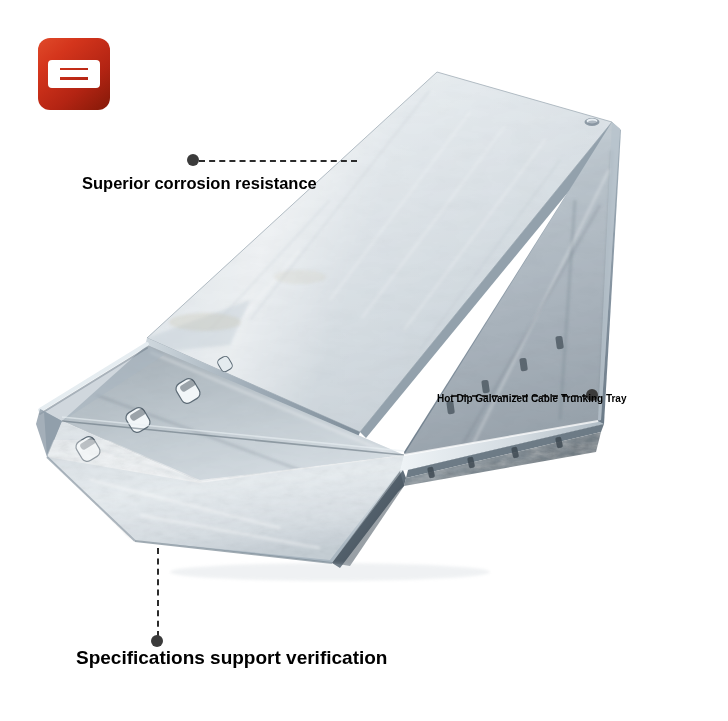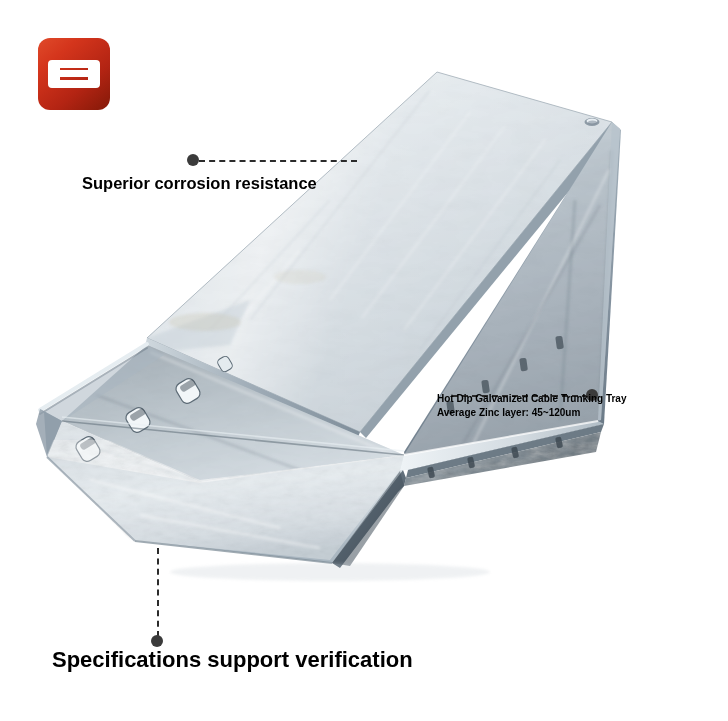--- a/index.html
+++ b/index.html
@@ -47,21 +47,21 @@
   
   #co-right{left:0;top:0;}
   #co-right .dot{left:586px;top:389px;}
   #co-right .lead{left:452px;top:395px;width:136px;}
   #co-right .txt{left:437px;top:392px;font-size:10px;}
 
   
   #co-bottom{left:0;top:0;}
   #co-bottom .dot{left:151px;top:635px;}
   #co-bottom .lead-v{left:157px;top:548px;height:89px;}
-  #co-bottom .txt{left:52px;top:645px;font-size:22px;}
+  #co-bottom .txt{left:76px;top:645px;font-size:19px;}
 </style>
 </head>
 <body>
 
 <div id="stage">
 
   <svg class="product-art" viewBox="0 0 728 721">
     <defs>
       <linearGradient id="gLidTop" x1="0" y1="0" x2="0.45" y2="1">
         <stop offset="0%" stop-color="#eef2f5"></stop>
@@ -353,21 +353,20 @@
     <div class="txt">
       <div>Superior corrosion resistance</div>
     </div>
   </div>
 
   <div class="callout" id="co-right">
     <div class="lead"></div>
     <div class="dot"></div>
     <div class="txt">
       <div>Hot Dip Galvanized Cable Trunking Tray</div>
-      <div>Average Zinc layer: 45~120um</div>
     </div>
   </div>
 
   <div class="callout" id="co-bottom">
     <div class="lead-v"></div>
     <div class="dot"></div>
     <div class="txt">
       <div>Specifications support verification</div>
     </div>
   </div>

